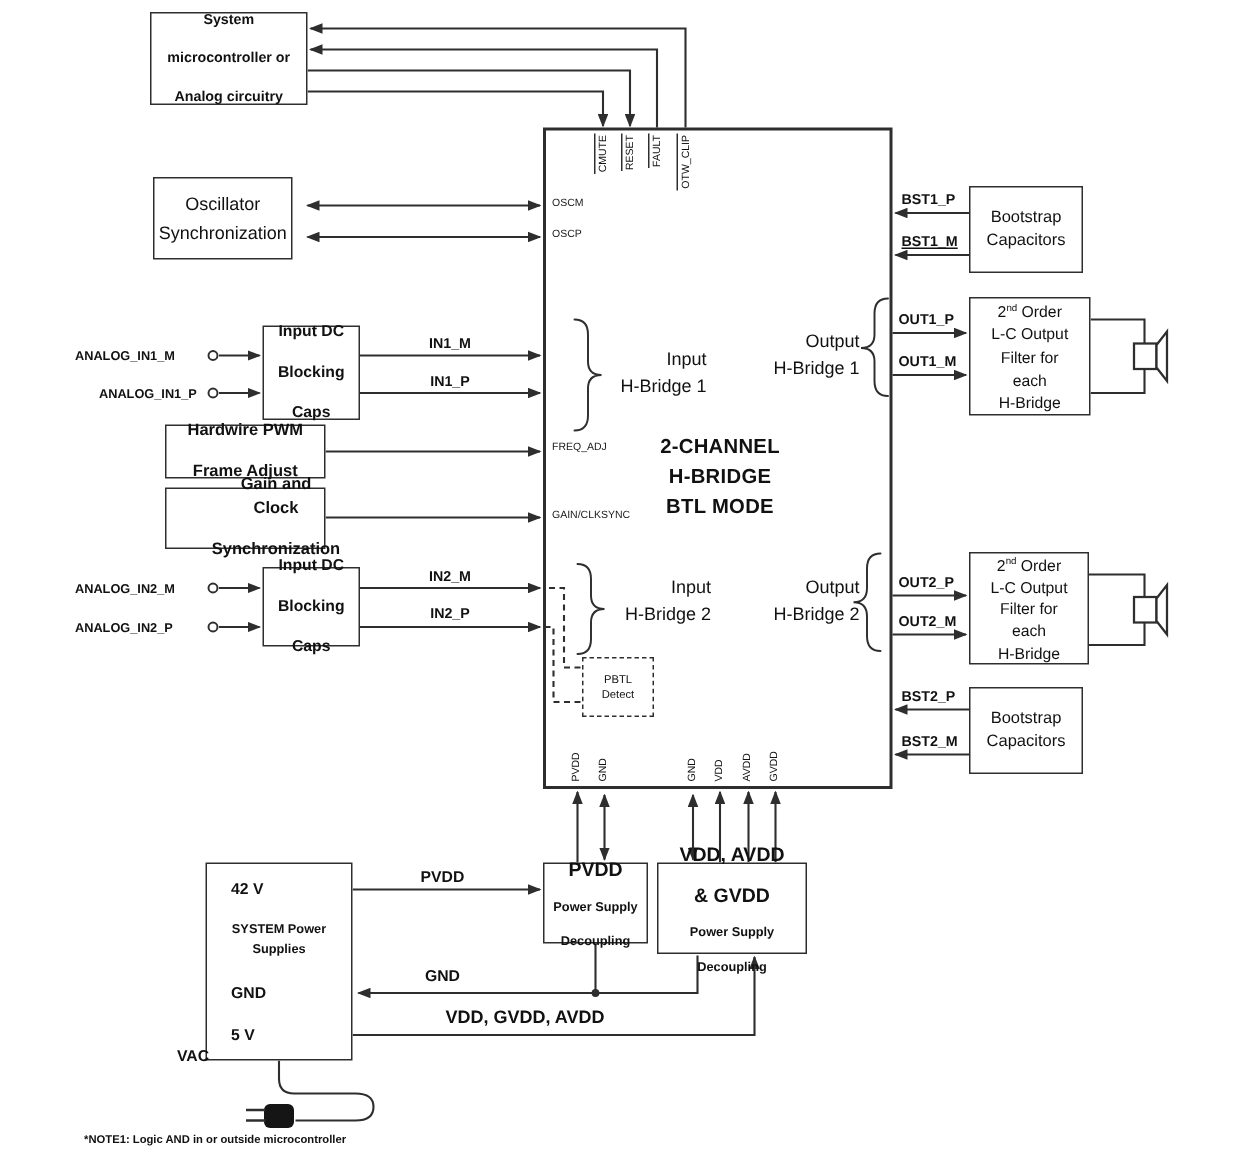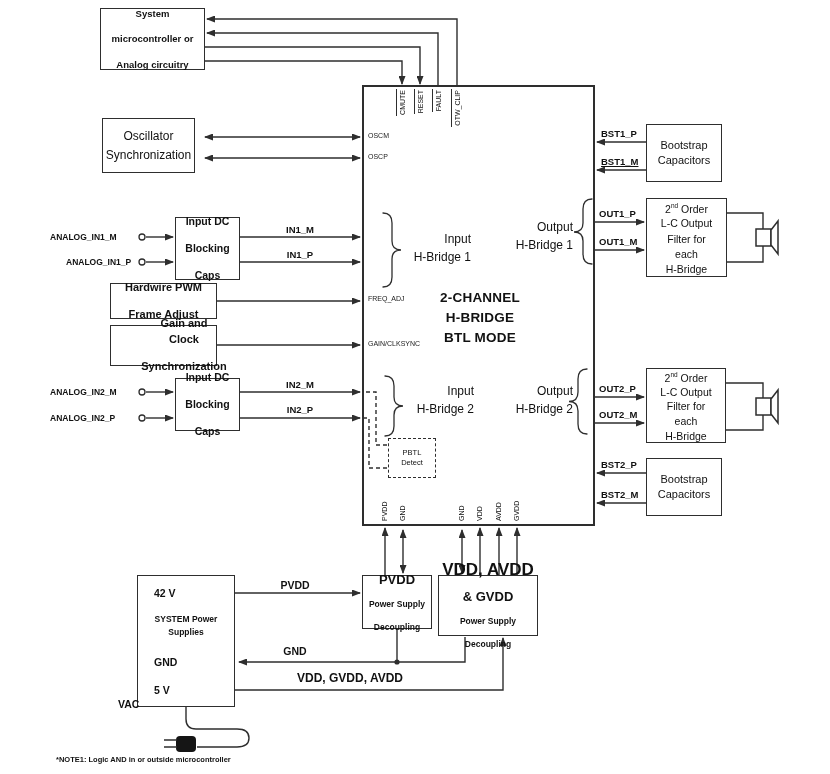--- a/index.html
+++ b/index.html
@@ -200,21 +200,21 @@
     <div class="lbl b rt" style="left:16px;top:108px;width:74px;font-size:10.5px;padding-right:5px;">5 V</div>
   </div>
 
   <div class="box b" style="left:362px;top:575px;width:70px;height:54px;">
     <div style="font-size:13px;line-height:15px;">PVDD</div>
     <div style="font-size:8.5px;line-height:10.5px;">Power Supply</div>
     <div style="font-size:8.5px;line-height:10.5px;">Decoupling</div>
   </div>
 
   <div class="box b" style="left:438px;top:575px;width:100px;height:61px;">
-    <div style="font-size:17px;line-height:15px;">VDD, AVDD</div>
+    <div style="font-size:13px;line-height:15px;">VDD, AVDD</div>
     <div style="font-size:13px;line-height:15px;">&amp; GVDD</div>
     <div style="font-size:8.5px;line-height:10.5px;">Power Supply</div>
     <div style="font-size:8.5px;line-height:10.5px;">Decoupling</div>
   </div>
 
   <div class="pbtl">
     <div>PBTL</div>
     <div>Detect</div>
   </div>
 

